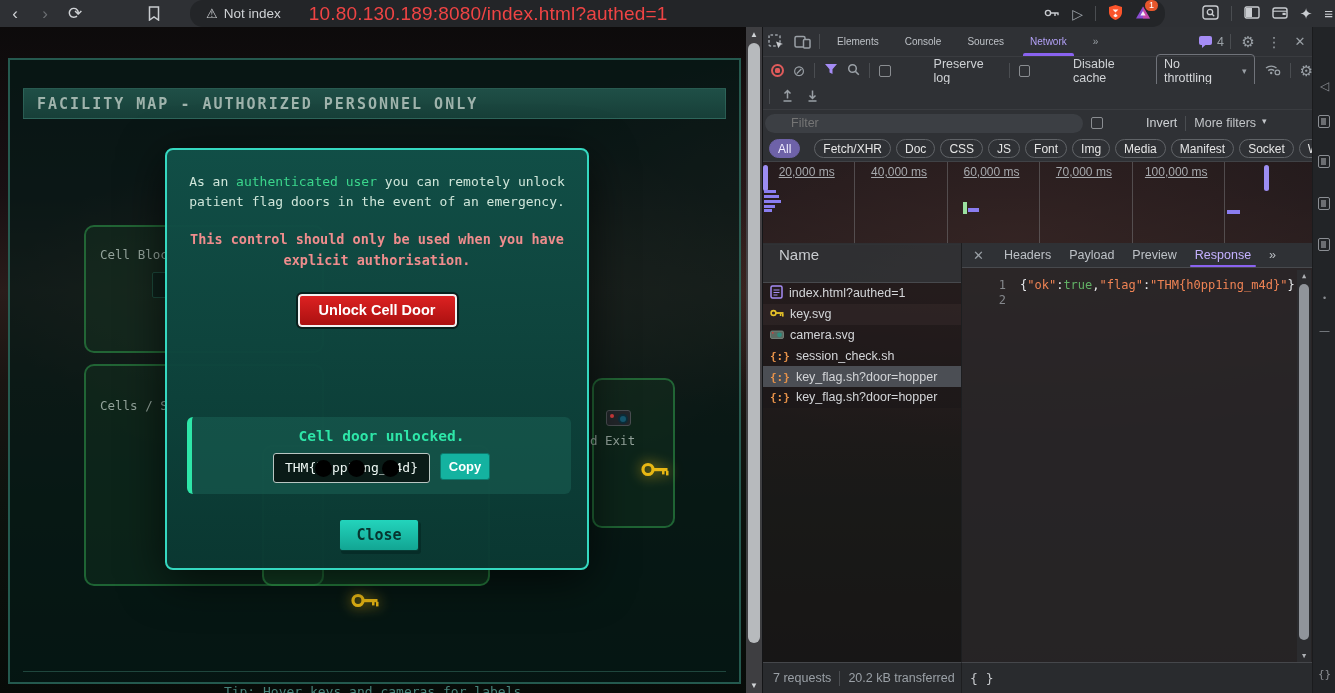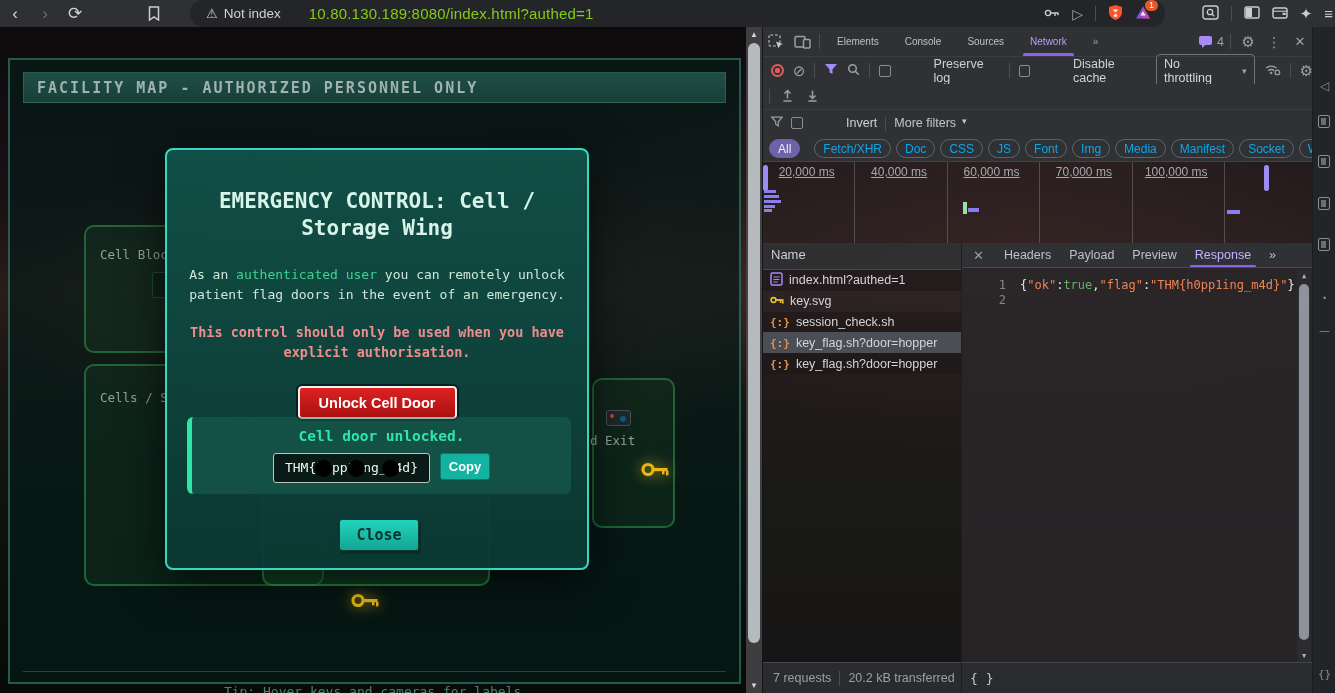--- a/index.html
+++ b/index.html
@@ -14,33 +14,33 @@
   
   .toolbar{ position:absolute; left:0; top:0; width:1335px; height:27px; background:#2e3034;
     display:flex; align-items:center; z-index:50; }
   .nav-btn{ color:#cfd2d5; font-size:17px; width:30px; text-align:center; cursor:default; line-height:27px;}
   .nav-btn.disabled{ color:#6b6e72; }
   .bm-btn{ margin-left:58px; display:flex; align-items:center; }
   .urlbar{ position:absolute; left:190px; top:0; width:975px; height:27px; background:#232528;
     border-radius:13px 13px 13px 13px; display:flex; align-items:center; padding:0 10px; }
   .warn{ font-size:13px; color:#cfd2d5; margin:0 6px 0 6px; }
   .notsecure{ color:#cfd2d5; font-size:13.5px; margin-right:28px; }
-  .url{ color:#84cc16; font-size:15px; letter-spacing:.2px; flex:1; }
+  .url{ color:#ef4444; font-size:19px; letter-spacing:.2px; flex:1; }
   .url-icons{ display:flex; align-items:center; gap:12px; margin-right:4px;}
   .divider-v{ width:1px; height:15px; background:#4a4d51; }
   .badge1{ position:absolute; top:-5px; right:-7px; background:#e6572c; color:#fff; font-size:9px;
     border-radius:7px; padding:0 4px; line-height:11px; }
   .tb-right{ position:absolute; right:2px; top:0; height:27px; display:flex; align-items:center; gap:12px; }
   .menu-ic{ color:#c9ccd0; font-size:15px; }
 
   
   .page{ position:absolute; left:0; top:27px; width:746px; height:666px; overflow:hidden; }
   .facility{ position:absolute; left:8px; top:31px; width:733px; height:626px;
     border:2px solid rgba(62,145,128,.55); background:rgba(5,28,24,.66); }
-  .fac-header{ position:absolute; left:13px; top:12px; width:703px; height:31px;
+  .fac-header{ position:absolute; left:13px; top:28px; width:703px; height:31px;
     background:linear-gradient(180deg,#1f4f47,#173f38); border:1px solid rgba(90,170,150,.25);
     display:flex; align-items:center; padding-left:13px;
     font-family:"DejaVu Sans Mono", monospace; font-weight:bold; font-size:15px; letter-spacing:2px; color:#9fb3ac; }
   .map-box{ position:absolute; border:2px solid rgba(47,154,76,.55); background:rgba(25,70,40,.28); border-radius:10px; }
   .map-box.bright{ background:rgba(35,120,60,.32); border-color:rgba(60,190,90,.55); }
   .map-label{ position:absolute; font-family:"DejaVu Sans Mono", monospace; font-size:12.5px; color:#93a39b; white-space:nowrap; }
   .map-doorchip{ position:absolute; width:16px; height:26px; background:#0e211b; border:1px solid #1d4a3c; border-radius:2px;}
   .map-cam{ position:absolute; width:25px; height:16px; background:#23262a; border:1px solid #4a4e52; border-radius:3px; }
   .map-cam .dot{ position:absolute; left:3px; top:3px; width:4px; height:4px; border-radius:50%; background:#d43c3c; }
   .map-cam .lens{ position:absolute; right:2px; top:2.5px; width:10px; height:10px; border-radius:50%;
@@ -98,35 +98,35 @@
   .lbl{ color:#cfd2d5; font-size:12.5px; display:flex; align-items:center; cursor:pointer;gap:38px; }
   .throttle{ border:1px solid #70737a; border-radius:4px; color:#d5d7da; padding:2px 7px; font-size:12.5px;
     display:flex; gap:14px; align-items:center; cursor:pointer; }
   .dt-har{ top:57px; height:26px; background:#2f3135; border-bottom:1px solid #3a3c40; gap:10px; padding-left:6px;}
   .dt-filter{ top:83px; height:26px; background:#2f3135; gap:8px; padding-left:8px; }
   .filter-input{ width:318px; height:19px; background:#3c3f44; border:none; border-radius:10px;
     color:#d5d7da; font-size:12.5px; padding:0 8px 0 24px; outline:none; }
   .funnel-sm{ position:absolute; left:14px; }
   .morefilters{ color:#c3c6c9; display:flex; gap:6px; align-items:flex-start; cursor:pointer; }
   .dt-chips{ top:109px; height:26px; background:#2f3135; border-bottom:1px solid #404246; gap:5px; padding-left:6px; }
-  .chip{ border:1px solid #606367; border-radius:10px; padding:1.5px 8px; color:#0ea5e9; font-size:12px;
+  .chip{ border:1px solid #606367; border-radius:10px; padding:1.5px 8px; color:#e5e5e5; font-size:12px;
     white-space:nowrap; cursor:pointer; }
   .chip.sel{ background:#6e62a8; border-color:#6e62a8; color:#f1edff; }
   .chip-div{ width:1px; height:14px; background:#4a4d51; margin:0 2px; }
   .timeline{ top:135px; height:83px; background:rgba(40,34,36,.48); border-bottom:1px solid #47494d; display:block; }
   .tl-cols{ display:flex; height:100%; }
   .tl-col{ width:92.4px; border-right:1px solid rgba(130,132,136,.45); text-align:center;
     color:#a6a9ad; font-size:12px; padding:3px 4px 0 0;text-decoration:underline; }
   .tl-bar{ position:absolute; background:#8a7df0; }
   .tl-handle{ position:absolute; top:3px; width:5px; height:26px; background:#9c8df2; border-radius:3px; }
   
   .dt-main{ position:absolute; top:216px; left:0; width:550px; height:419px; display:flex; }
   .req-panel{ width:198px; height:100%; background:rgba(36,31,33,.55); overflow:hidden; }
-  .req-header{ height:27px; background:rgba(48,50,54,.85); border-bottom:1px solid #47494d;
-    color:#c9ccd0; font-size:13px; line-height:23px; padding-left:8px; }
+  .req-header{ height:40px; background:rgba(48,50,54,.85); border-bottom:1px solid #47494d;
+    color:#c9ccd0; font-size:15px; line-height:23px; padding-left:16px; }
   .req-row{ height:20.8px; display:flex; align-items:center; gap:6px; padding-left:7px;
     color:#d3d5d8; font-size:12.5px; white-space:nowrap; overflow:hidden; cursor:pointer; }
   .req-row.even{ background:rgba(25,22,24,.5); }
   .req-row.odd{ background:rgba(48,40,42,.32); }
   .req-row.sel{ background:#4b4e54; }
   .ic-script{ color:#e8934a; font-weight:bold; font-size:11px; font-family:"DejaVu Sans Mono",monospace; }
   .resp-panel{ width:352px; height:100%; border-left:1px solid #1d1e20; display:flex; flex-direction:column; }
   .resp-tabs{ height:25px; background:#2f3135; border-bottom:1px solid #47494d; display:flex; align-items:center; }
   .resp-x{ color:#9aa0a6; font-size:13px; padding:0 11px; cursor:pointer; }
   .r-tab{ padding:0 9px; color:#bdc1c6; font-size:12.5px; line-height:24px; position:relative; cursor:pointer; }
@@ -228,21 +228,21 @@
       <div class="fac-header">FACILITY MAP - AUTHORIZED PERSONNEL ONLY</div>
       <div class="fac-divider" style="top:611px"></div>
       <div class="tip" style="top:624px">Tip: Hover keys and cameras for labels.</div>
     </div>
 
     <div class="map-box" style="left:84px; top:198px; width:240px; height:128px"></div>
     <span class="map-label" style="left:100px; top:220px">Cell Bloc</span>
     <div class="map-doorchip" style="left:152px; top:245px"></div>
 
     <div class="map-box" style="left:84px; top:337px; width:240px; height:222px"></div>
-    <span class="map-label" style="left:100px; top:363px">Cells / S</span>
+    <span class="map-label" style="left:100px; top:371px">Cells / S</span>
 
     <div class="map-box" style="left:592px; top:351px; width:83px; height:150px"></div>
     <div class="map-cam" style="left:606px; top:383px">
       <span class="dot"></span>
         <span class="lens"></span>
     </div>
     <span class="map-label" style="left:590px; top:406px">d Exit</span>
     <span class="map-key" style="left:641px; top:434px">
       <svg width="30" height="17" viewBox="0 0 30 17">
           <circle cx="7" cy="8.5" r="5" fill="none" stroke="#e8b714" stroke-width="3.2"></circle>
@@ -256,21 +256,20 @@
     <span class="map-key" style="left:351px; top:565px">
       <svg width="30" height="17" viewBox="0 0 30 17">
           <circle cx="7" cy="8.5" r="5" fill="none" stroke="#e8b714" stroke-width="3.2"></circle>
           <rect x="12" y="7" width="14.5" height="3.2" fill="#e8b714"></rect>
           <rect x="21" y="9.8" width="2.5" height="3.6" fill="#e8b714"></rect>
           <rect x="25" y="9.8" width="2.5" height="4.6" fill="#e8b714"></rect>
         </svg>
     </span>
 
     <div class="modal">
-      <div class="m-title">EMERGENCY CONTROL: Cell / Storage Wing</div>
       <div class="m-body"><span>As an </span><span class="hl">authenticated user</span><span> you can remotely unlock patient flag doors in the event of an emergency.</span></div>
       <div class="m-warn">This control should only be used when you have explicit authorisation.</div>
       <button class="unlock-btn">Unlock Cell Door</button>
       <div class="result">
         <div class="r-msg">Cell door unlocked.</div>
         <div class="flagrow">
           <div class="flagbox">
             <span>THM{h0pp1ing_m4d}</span>
             <span class="redact" style="left:41px"></span>
             <span class="redact" style="left:74px"></span>
@@ -381,20 +380,21 @@
           </svg>
       </span>
     </div>
 
     <div class="dt-row dt-filter">
       <span class="funnel-sm" style="position:static">
         <svg width="12" height="11" viewBox="0 0 14 12">
             <path d="M1 1h12L8.5 6.3V11l-3-1.6V6.3z" fill="none" stroke="#9aa0a6" stroke-width="1.4"></path>
           </svg>
       </span>
+      <input class="filter-input" style="margin-left: -26px; padding-left: 26px;" placeholder="Filter">
       <span class="lbl">
           <span class="cb"></span>
           <span>Invert</span>
         </span>
       <span class="divider-v"></span>
       <span class="morefilters">
           <span>More filters</span>
           <span style="font-size:9px">▾</span>
         </span>
     </div>
@@ -446,20 +446,28 @@
               <span>index.html?authed=1</span>
             </div>
             <div class="req-row odd">
               <span><svg width="14" height="10" viewBox="0 0 14 10">
                   <circle cx="3.5" cy="5" r="2.4" fill="none" stroke="#e6c229" stroke-width="1.6"></circle>
                   <rect x="5.5" y="4.1" width="8" height="1.8" fill="#e6c229"></rect>
                   <rect x="9.8" y="5.9" width="1.6" height="2.1" fill="#e6c229"></rect>
                   <rect x="12" y="5.9" width="1.6" height="2.7" fill="#e6c229"></rect>
                 </svg></span>
               <span>key.svg</span>
+            </div>
+            <div class="req-row even">
+              <span><svg width="14" height="10" viewBox="0 0 14 10">
+                  <rect x="0.5" y="2" width="13" height="7.5" rx="1.5" fill="#5c6a62" stroke="#7e8d84" stroke-width="0.8"></rect>
+                  <circle cx="9.5" cy="5.8" r="2.4" fill="#2e8d7e"></circle>
+                  <circle cx="2.8" cy="3.8" r="0.9" fill="#d43c3c"></circle>
+                </svg></span>
+              <span>camera.svg</span>
             </div>
             <div class="req-row even">
               <span><span class="ic-script">{:}</span></span>
               <span>session_check.sh</span>
             </div>
             <div class="req-row sel">
               <span><span class="ic-script">{:}</span></span>
               <span>key_flag.sh?door=hopper</span>
             </div>
             <div class="req-row even">

